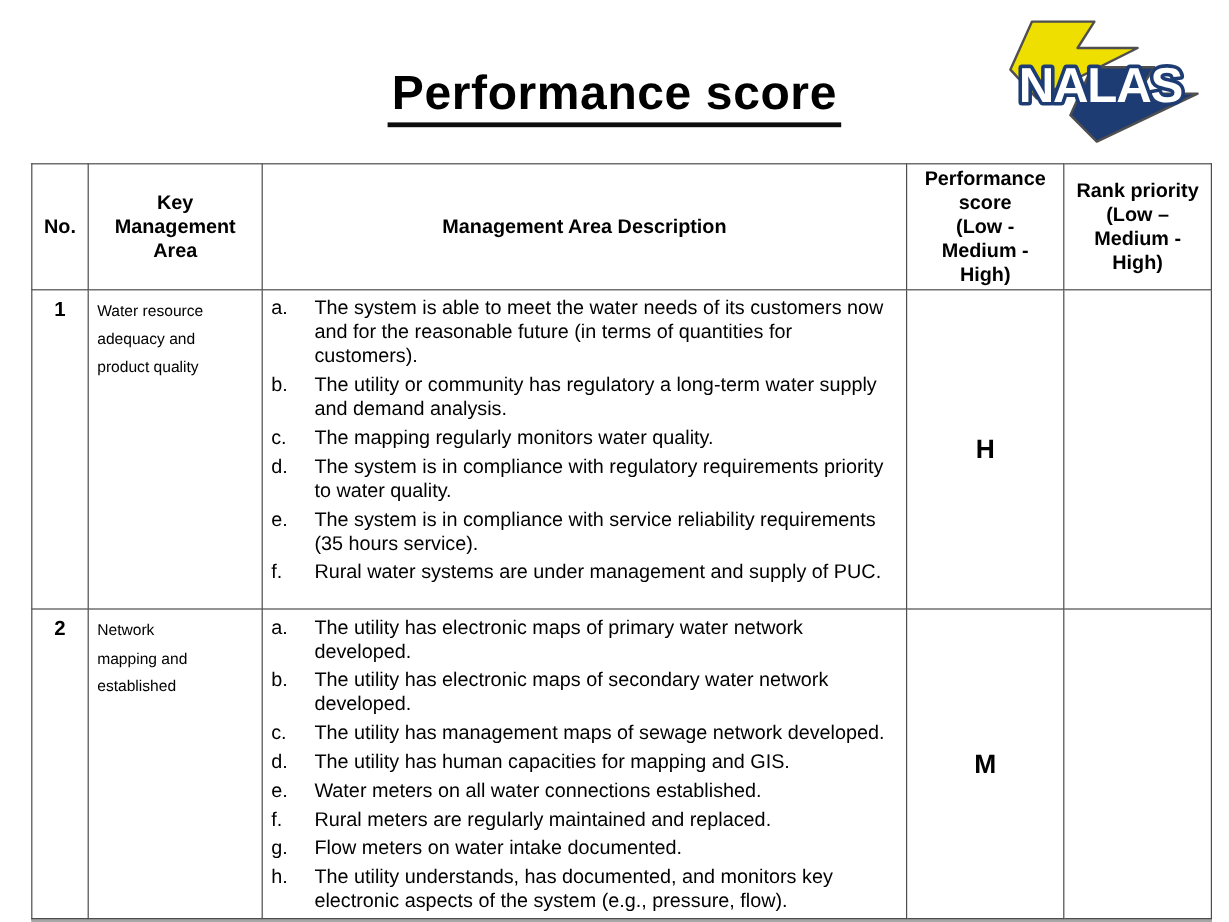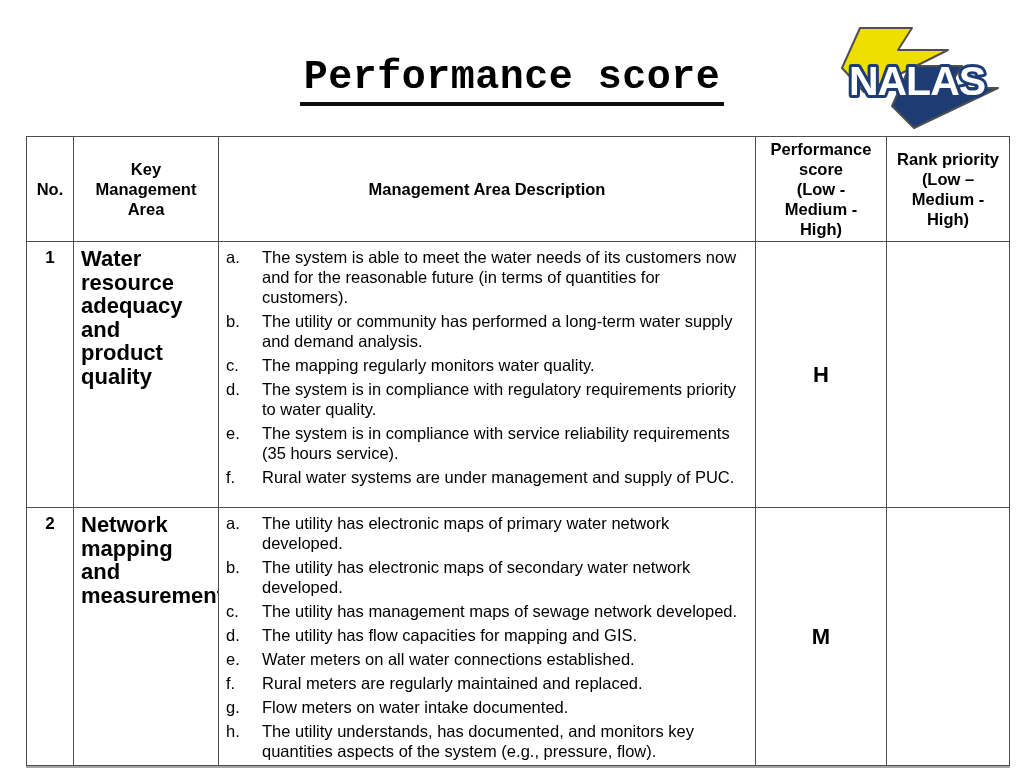--- a/index.html
+++ b/index.html
@@ -2,27 +2,27 @@
 <html><head>
 <meta charset="utf-8">
 <style>
   html,body{margin:0;padding:0;}
   body{
     width:1024px;height:768px;position:relative;overflow:hidden;
     background:#ffffff;color:#000;
     font-family:"Liberation Sans",sans-serif;
   }
   
-  .title-wrap{position:absolute;top:56px;left:0;width:100%;text-align:center;font-family:Liberation Mono, monospace;}
+  .title-wrap{position:absolute;top:56px;left:0;width:100%;text-align:center;}
   .title-text{
     display:inline-block;font-size:40px;font-weight:bold;line-height:1.1;
     border-bottom:4px solid #0d0d0d;padding:0 4px 2px 4px;letter-spacing:0.5px;
   }
   
-  .logo{position:absolute;top:14px;left:828px;width:182px;height:118px;}
+  .logo{position:absolute;top:4px;left:828px;width:182px;height:118px;}
   .logo svg{width:100%;height:100%;}
   .logo text{
     font-family:"Liberation Sans",sans-serif;font-weight:bold;font-size:41px;
     letter-spacing:-1px;paint-order:stroke;stroke-linejoin:round;
   }
   
   table.perf{
     position:absolute;left:26px;top:136px;width:983px;
     border-collapse:collapse;table-layout:fixed;
     box-shadow:0 4px 0 #a6a6a6;
@@ -33,21 +33,21 @@
   tr.row-2{height:256px;}
   th{
     font-weight:bold;font-size:16.5px;line-height:20px;text-align:center;
     vertical-align:middle;white-space:pre-line;padding:2px;
   }
   td.no{
     text-align:center;vertical-align:top;font-weight:bold;font-size:17px;
     padding-top:6px;
   }
   td.area{
-    vertical-align:top;font-weight:bold;font-size:22px;line-height:23.5px;
+    vertical-align:top;font-weight:normal;font-size:13px;line-height:23.5px;
     padding:5px 3px 0 7px;white-space:pre-line;
   }
   td.desc{vertical-align:top;padding:5px 8px 0 0;}
   .item{
     position:relative;padding-left:43px;margin-bottom:4px;
     font-size:16.5px;line-height:20px;
   }
   .item .letter{position:absolute;left:7px;top:0;}
   td.score{text-align:center;vertical-align:middle;font-weight:bold;font-size:22px;}
   td.rank{vertical-align:middle;text-align:center;font-weight:bold;font-size:22px;}
@@ -101,21 +101,21 @@
       <td class="area">Water resource
 adequacy and
 product quality</td>
       <td class="desc">
         <div class="item">
           <span class="letter">a.</span>
           <span class="txt">The system is able to meet the water needs of its customers now and for the reasonable future (in terms of quantities for customers).</span>
         </div>
         <div class="item">
           <span class="letter">b.</span>
-          <span class="txt">The utility or community has performed a long-term water supply and demand analysis.</span>
+          <span class="txt">The utility or community has regulatory a long-term water supply and demand analysis.</span>
         </div>
         <div class="item">
           <span class="letter">c.</span>
           <span class="txt">The mapping regularly monitors water quality.</span>
         </div>
         <div class="item">
           <span class="letter">d.</span>
           <span class="txt">The system is in compliance with regulatory requirements priority to water quality.</span>
         </div>
         <div class="item">
@@ -127,52 +127,52 @@
           <span class="txt">Rural water systems are under management and supply of PUC.</span>
         </div>
       </td>
       <td class="score">H</td>
       <td class="rank"></td>
     </tr>
     <tr class="row-2">
       <td class="no">2</td>
       <td class="area">Network
 mapping and
-measurements</td>
+established</td>
       <td class="desc">
         <div class="item">
           <span class="letter">a.</span>
           <span class="txt">The utility has electronic maps of primary water network developed.</span>
         </div>
         <div class="item">
           <span class="letter">b.</span>
           <span class="txt">The utility has electronic maps of secondary water network developed.</span>
         </div>
         <div class="item">
           <span class="letter">c.</span>
           <span class="txt">The utility has management maps of sewage network developed.</span>
         </div>
         <div class="item">
           <span class="letter">d.</span>
-          <span class="txt">The utility has flow capacities for mapping and GIS.</span>
+          <span class="txt">The utility has human capacities for mapping and GIS.</span>
         </div>
         <div class="item">
           <span class="letter">e.</span>
           <span class="txt">Water meters on all water connections established.</span>
         </div>
         <div class="item">
           <span class="letter">f.</span>
           <span class="txt">Rural meters are regularly maintained and replaced.</span>
         </div>
         <div class="item">
           <span class="letter">g.</span>
           <span class="txt">Flow meters on water intake documented.</span>
         </div>
         <div class="item">
           <span class="letter">h.</span>
-          <span class="txt">The utility understands, has documented, and monitors key quantities aspects of the system (e.g., pressure, flow).</span>
+          <span class="txt">The utility understands, has documented, and monitors key electronic aspects of the system (e.g., pressure, flow).</span>
         </div>
       </td>
       <td class="score">M</td>
       <td class="rank"></td>
     </tr>
   </tbody>
 </table>
 
 </body></html>

